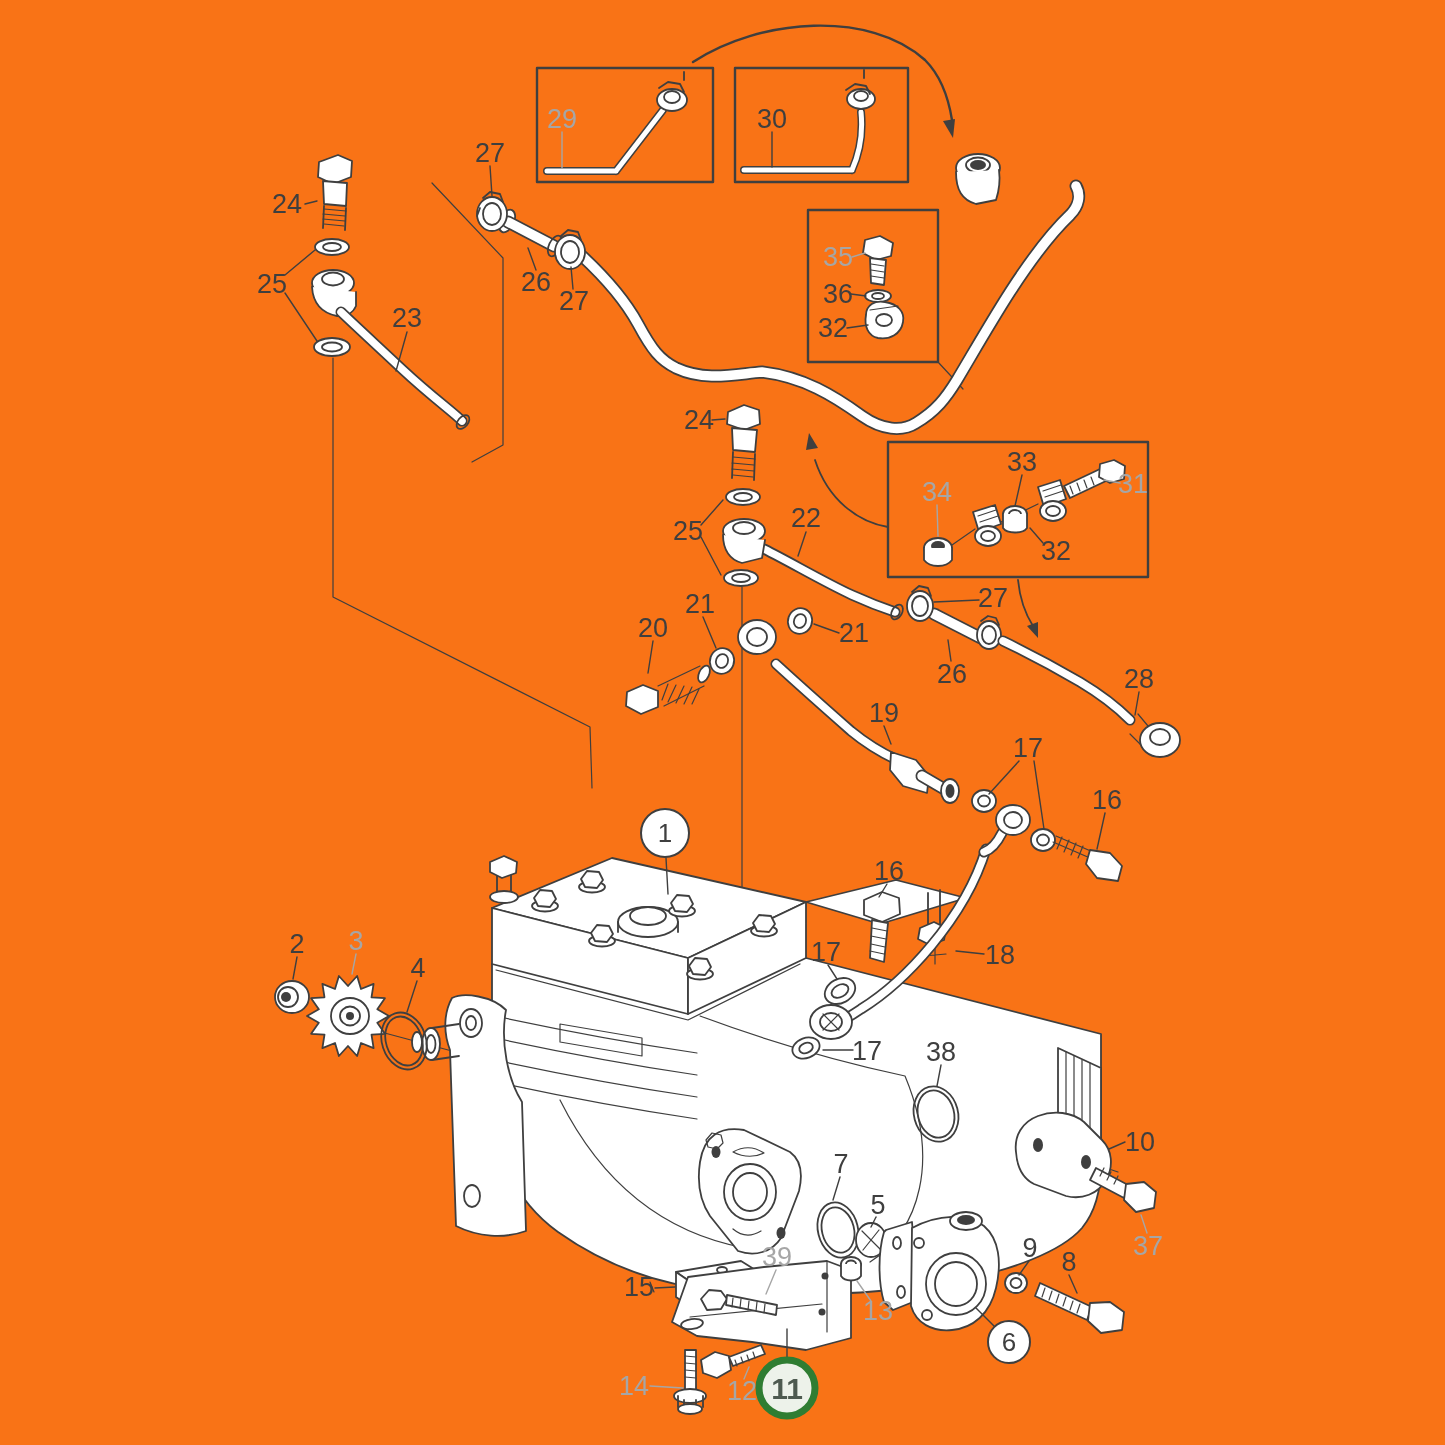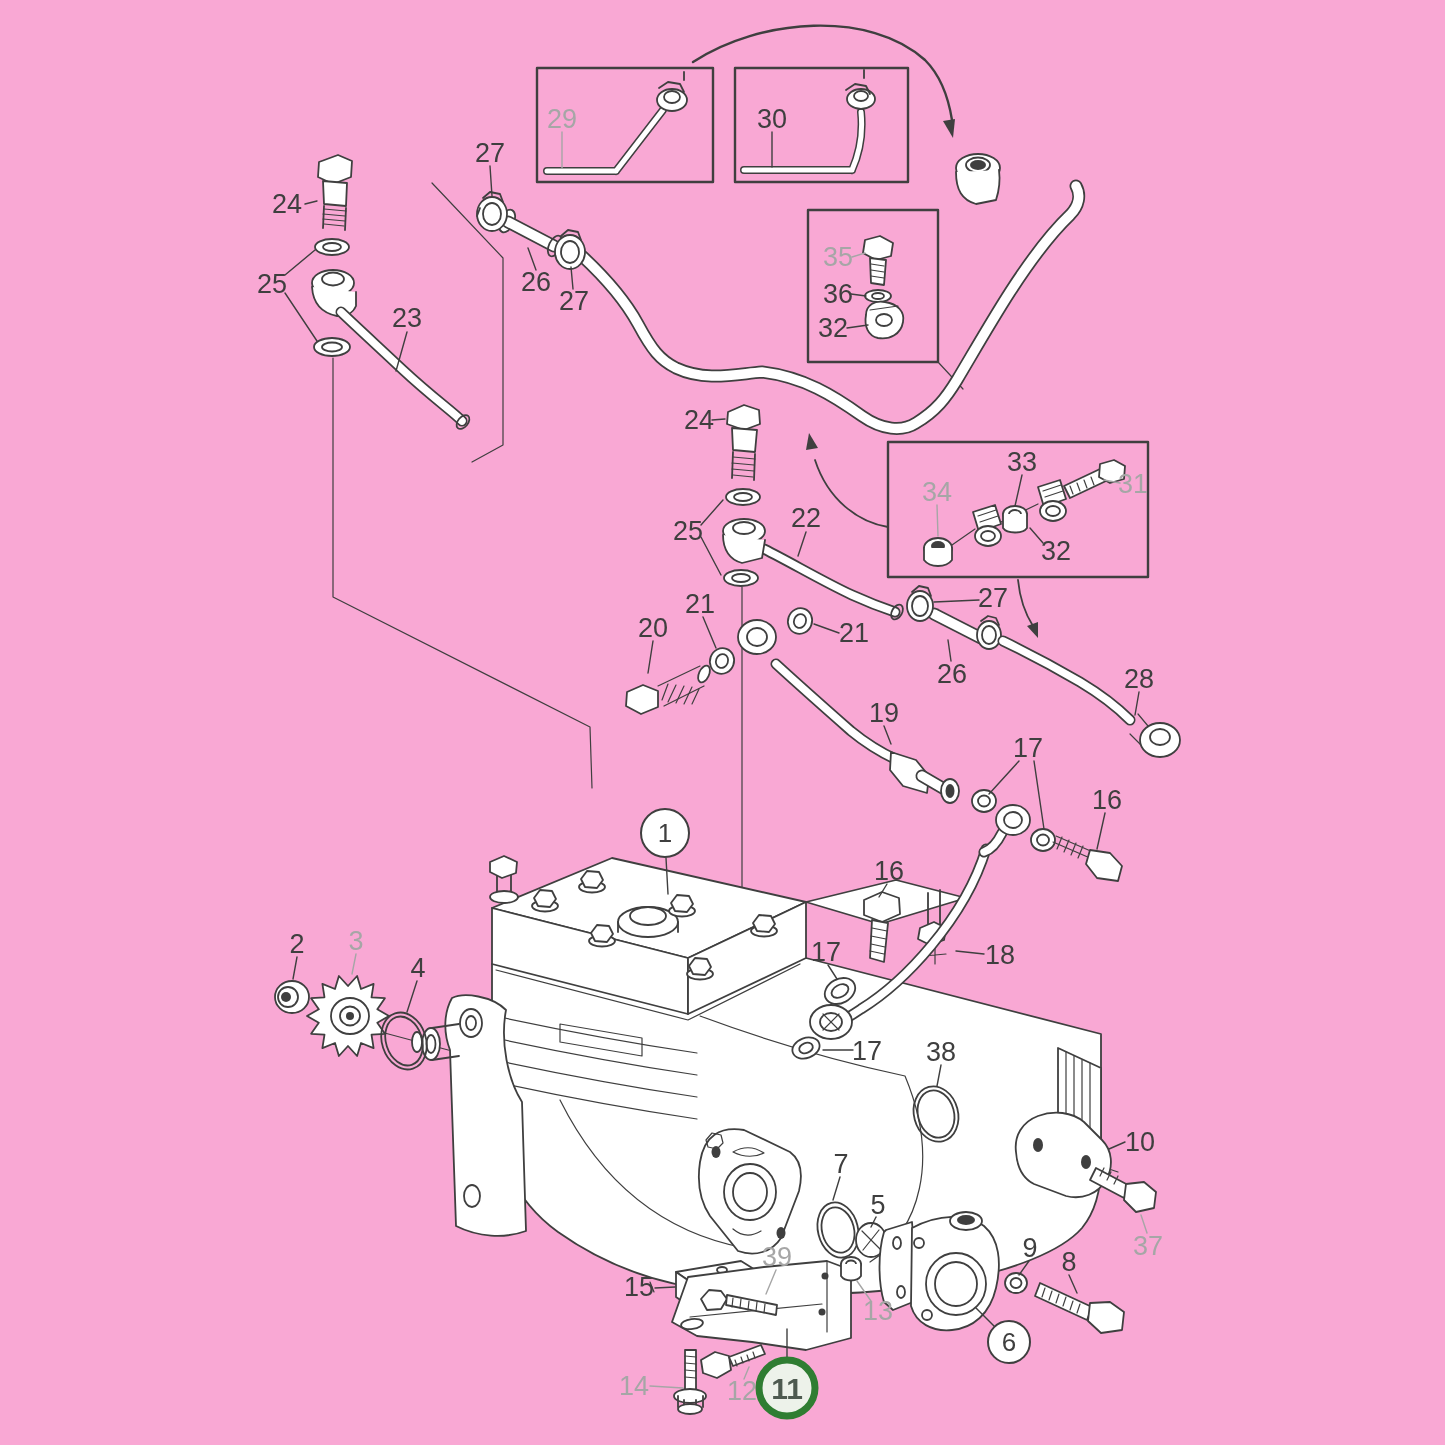--- a/index.html
+++ b/index.html
@@ -1,17 +1,17 @@
 <!DOCTYPE html>
 <html><head>
 <meta charset="utf-8">
 <title>Parts Diagram</title>
 <style>
   html,body{margin:0;padding:0;background:#ffffff;}
-  .stage{position:relative;width:1445px;height:1445px;background:#f9a8d4;overflow:hidden;}
+  .stage{position:relative;width:1445px;height:1445px;background:#f97316;overflow:hidden;}
   svg{display:block;width:1445px;height:1445px;}
   svg text{font-family:"Liberation Sans","DejaVu Sans",sans-serif;}
   .ln{stroke:#3f3f3f;fill:none;stroke-width:1.8;stroke-linecap:round;stroke-linejoin:round;}
   .thin{stroke-width:1.2;}
   .box{stroke-width:2.4;}
   .wfill{fill:#ffffff;}
   .dark{fill:#3f3f3f;stroke:none;}
   .grayln{stroke:#a6a6a6;}
   .t13{stroke:#3f3f3f;stroke-width:13;fill:none;stroke-linecap:round;}
   .t13i{stroke:#ffffff;stroke-width:9.5;fill:none;stroke-linecap:round;}

